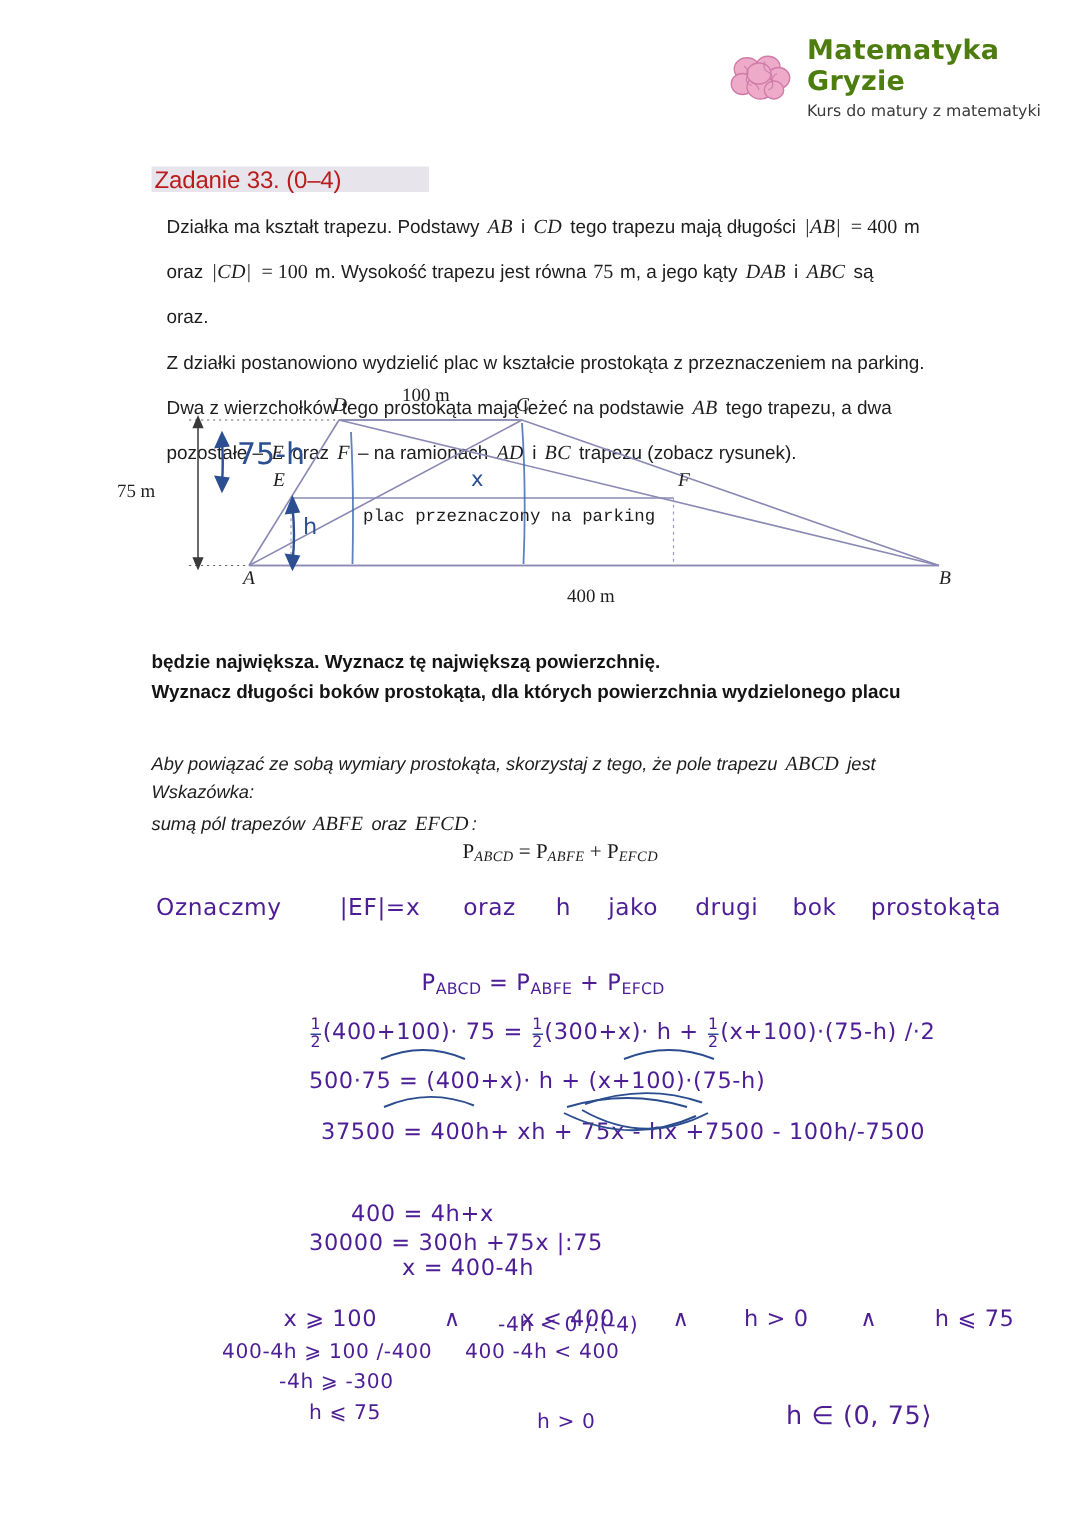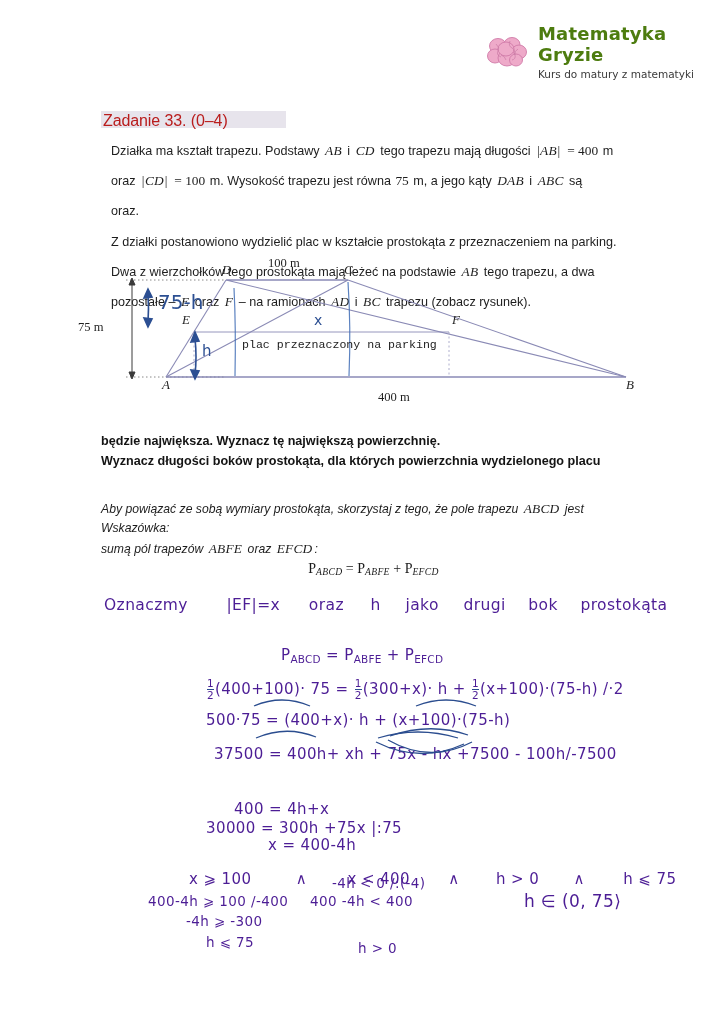--- a/index.html
+++ b/index.html
@@ -384,13 +384,13 @@
 </div>
 
 <div class="hand hw-small" style="left:148px; top:893px;">400-4h ⩾ 100 /-400</div>
 <div class="hand hw-small" style="left:186px; top:913px;">-4h ⩾ -300</div>
 <div class="hand hw-small" style="left:206px; top:934px;">h ⩽ 75</div>
 
 <div class="hand hw-small" style="left:310px; top:893px;">400 -4h &lt; 400</div>
 <div class="hand hw-small" style="left:332px; top:875px;">-4h &lt; 0 /:(-4)</div>
 <div class="hand hw-small" style="left:358px; top:940px;">h &gt; 0</div>
 
-<div class="hand hw-answer" style="left:524px; top:891px;">h ∈ (0, 75⟩</div>
+<div class="hand hw-answer" style="left:524px; top:934px;">h ∈ (0, 75⟩</div>
 
 </body></html>

